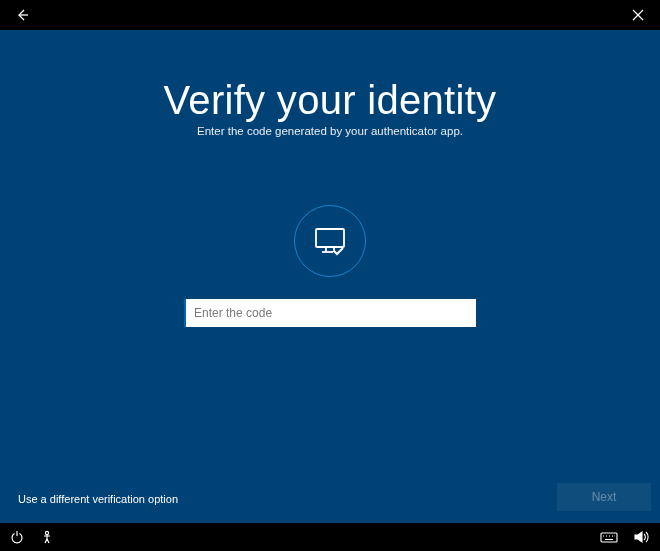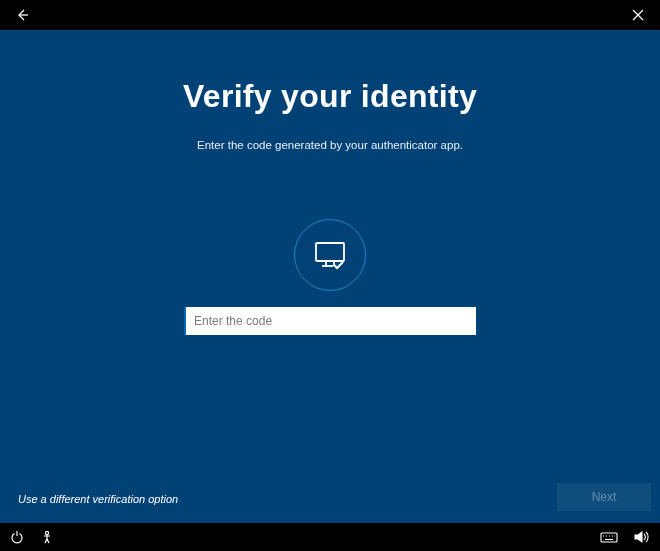--- a/index.html
+++ b/index.html
@@ -48,42 +48,42 @@
       right: 0;
       bottom: 28px;
       background: #004275;
       color: #fff;
       display: flex;
       flex-direction: column;
       align-items: center;
       padding-top: 48px;
     }
     .title {
-      font-size: 32px;
-      font-weight: 700;
+      font-size: 40px;
+      font-weight: 400;
       letter-spacing: 0.3px;
-      margin-bottom: 24px;
+      margin-bottom: 2px;
     }
     .subtitle {
       font-size: 11.5px;
       font-weight: 400;
       color: #e8eef5;
     }
     .icon-circle {
       margin-top: 68px;
       width: 72px;
       height: 72px;
       border: 1.5px solid #1a82c8;
       border-radius: 50%;
       display: flex;
       align-items: center;
       justify-content: center;
     }
     .code-input {
-      margin-top: 16px;
+      margin-top: 22px;
       width: 292px;
       height: 28px;
       background: #fff;
       border: none;
       border-left: 2px solid #0066b3;
       padding: 0 8px;
       font-size: 12px;
       color: #333;
       outline: none;
     }
@@ -91,21 +91,20 @@
       color: #7a7a7a;
     }
     .alt-verification {
       position: absolute;
       bottom: 18px;
       left: 18px;
       font-size: 11px;
       color: #fff;
       cursor: pointer;
       font-weight: 500;
-      font-style: italic;
     }
     .next-btn {
       position: absolute;
       bottom: 12px;
       right: 9px;
       width: 94px;
       height: 28px;
       background: rgba(255,255,255,0.06);
       color: rgba(255,255,255,0.35);
       font-size: 12px;

